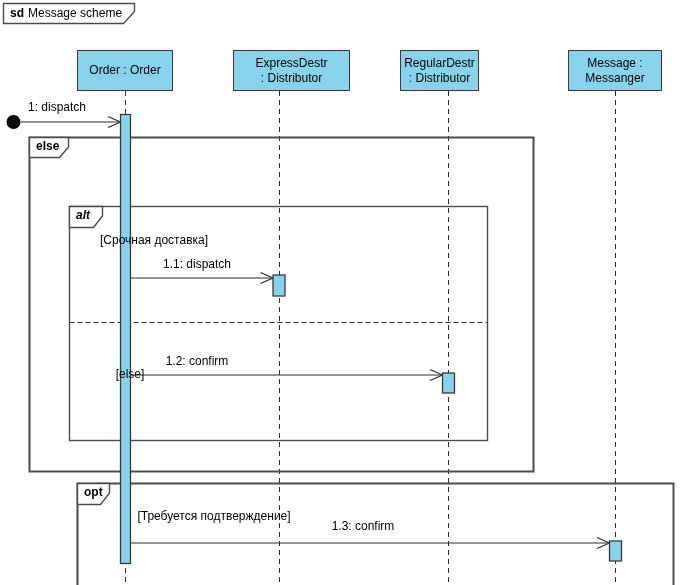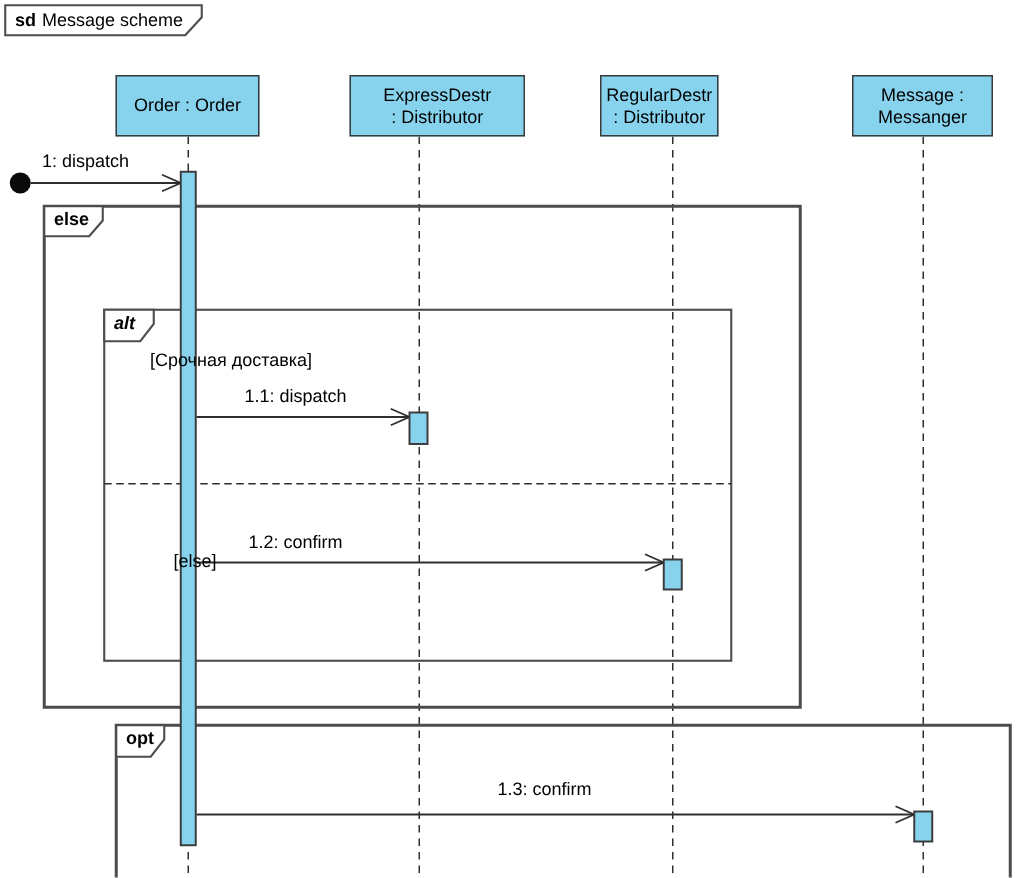--- a/index.html
+++ b/index.html
@@ -118,19 +118,20 @@
     <span>Message :</span>
     <span>Messanger</span>
   </div>
 
   <div class="lbl op" style="left:36px;top:140px;">else</div>
   <div class="lbl op" style="left:76px;top:209px;font-style:italic;">alt</div>
   <div class="lbl op" style="left:84px;top:486px;">opt</div>
 
   <div class="lbl ctr" style="left:154px;top:234px;">[Срочная доставка]</div>
   <div class="lbl ctr" style="left:130px;top:344px;margin-top:24px;">[else]</div>
+  <div class="lbl ctr" style="left:214px;top:510px;">[Требуется подтверждение]</div>
 
   <div class="lbl ctr" style="left:57px;top:101px;">1: dispatch</div>
   <div class="lbl ctr" style="left:197px;top:258px;">1.1: dispatch</div>
   <div class="lbl ctr" style="left:197px;top:355px;">1.2: confirm</div>
   <div class="lbl ctr" style="left:363px;top:520px;text-align:right;">1.3: confirm</div>
 
 </div>
 
 </body></html>

